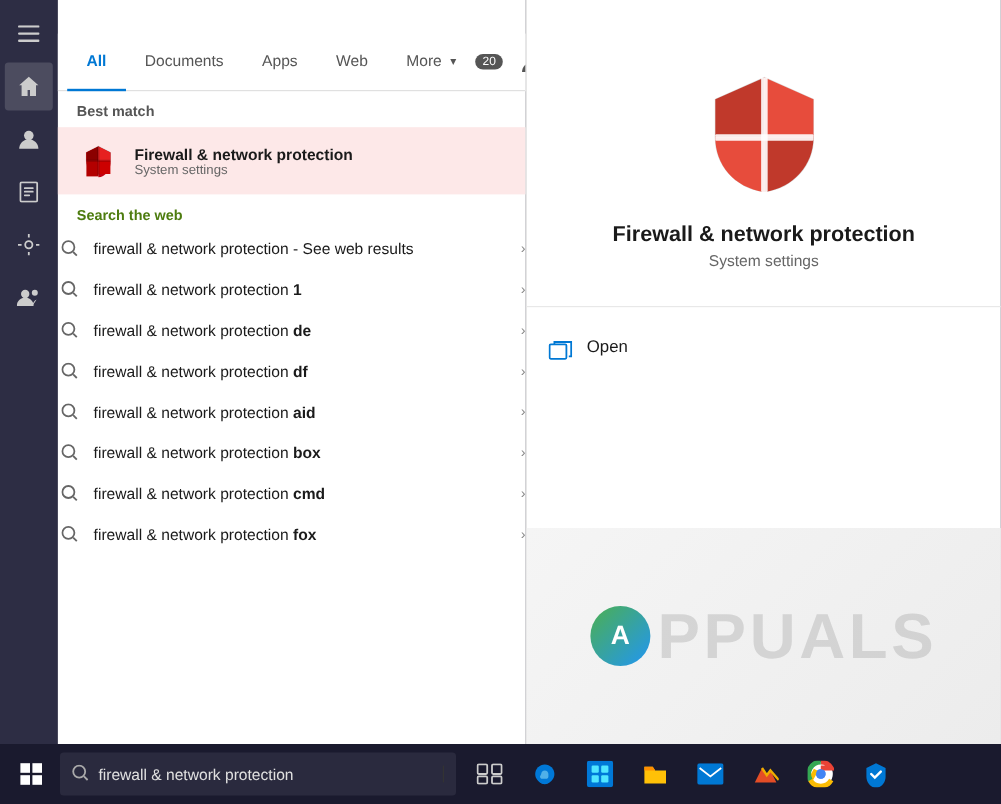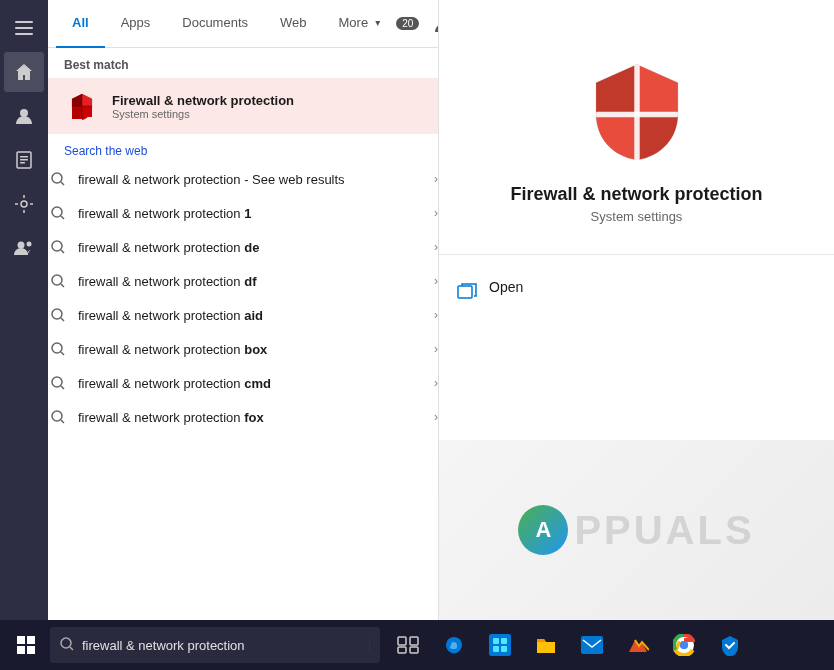--- a/index.html
+++ b/index.html
@@ -52,20 +52,21 @@
     }
 
     
     .tabs {
       display: flex;
       align-items: center;
       height: 48px;
       border-bottom: 1px solid #e0e0e0;
       padding: 0 8px;
       background: #fff;
+      margin-top: 28px;
     }
     .tab {
       padding: 12px 16px;
       font-size: 13px;
       color: #555;
       cursor: pointer;
       border-bottom: 2px solid transparent;
       height: 48px;
       display: flex;
       align-items: center;
@@ -135,22 +136,22 @@
       width: 28px;
       height: 28px;
     }
     .best-match-text { display: flex; flex-direction: column; }
     .best-match-title { font-size: 13px; font-weight: 600; color: #1a1a1a; }
     .best-match-sub { font-size: 11px; color: #666; }
 
     
     .section-web-label {
       font-size: 12px;
-      font-weight: 400;
-      color: #1d4ed8;
+      font-weight: 700;
+      color: #4d7c0f;
       padding: 10px 16px 4px;
     }
 
     
     .search-item {
       display: flex;
       align-items: center;
       padding: 7px 0;
       cursor: pointer;
       gap: 10px;
@@ -352,22 +353,22 @@
       <circle cx="15" cy="4" r="2.5"></circle>
       <path d="M13 15c0-2.5 1.5-4.5 3.5-5.5"></path>
     </svg>
   </div>
 </div>
 
 <div class="start-menu">
 
   <div class="tabs">
     <div class="tab active">All</div>
+    <div class="tab">Documents</div>
     <div class="tab">Apps</div>
-    <div class="tab">Documents</div>
     <div class="tab">Web</div>
     <div class="tab tab-more">
       <span>More</span>
       <span style="font-size:10px; margin-left:3px;">▾</span>
     </div>
     <div class="tabs-right">
       <span class="badge">20</span>
       <div class="tab-icon-btn">
         <svg width="18" height="18" viewBox="0 0 18 18" fill="#555">
           <circle cx="9" cy="6" r="4"></circle>
@@ -548,21 +549,21 @@
         </svg>
       </div>
       <div class="open-label">Open</div>
     </div>
   </div>
 
   <div style="position:absolute; bottom:0; right:0; left:0; height:180px; background: linear-gradient(135deg, #f5f5f5 0%, #ececec 100%); display:flex; align-items:center; justify-content:center; overflow:hidden;">
     <div style="display:flex; align-items:center; gap:6px;">
 
       <div style="width:50px; height:50px; background: linear-gradient(135deg, #4CAF50, #2196F3); border-radius:50%; display:flex; align-items:center; justify-content:center; color:white; font-size:22px; font-weight:900;">A</div>
-      <span style="font-size:40px; font-weight:900; color:rgba(100,100,100,0.2); letter-spacing:3px; font-family:Arial Black, sans-serif;">PPUALS</span>
+      <span style="font-size:53px; font-weight:900; color:rgba(100,100,100,0.2); letter-spacing:3px; font-family:Arial Black, sans-serif;">PPUALS</span>
     </div>
   </div>
 </div>
 
 <div class="taskbar">
 
   <div class="taskbar-btn">
     <svg width="20" height="20" viewBox="0 0 20 20" fill="#fff">
       <rect x="1" y="1" width="8" height="8"></rect>
       <rect x="11" y="1" width="8" height="8"></rect>

